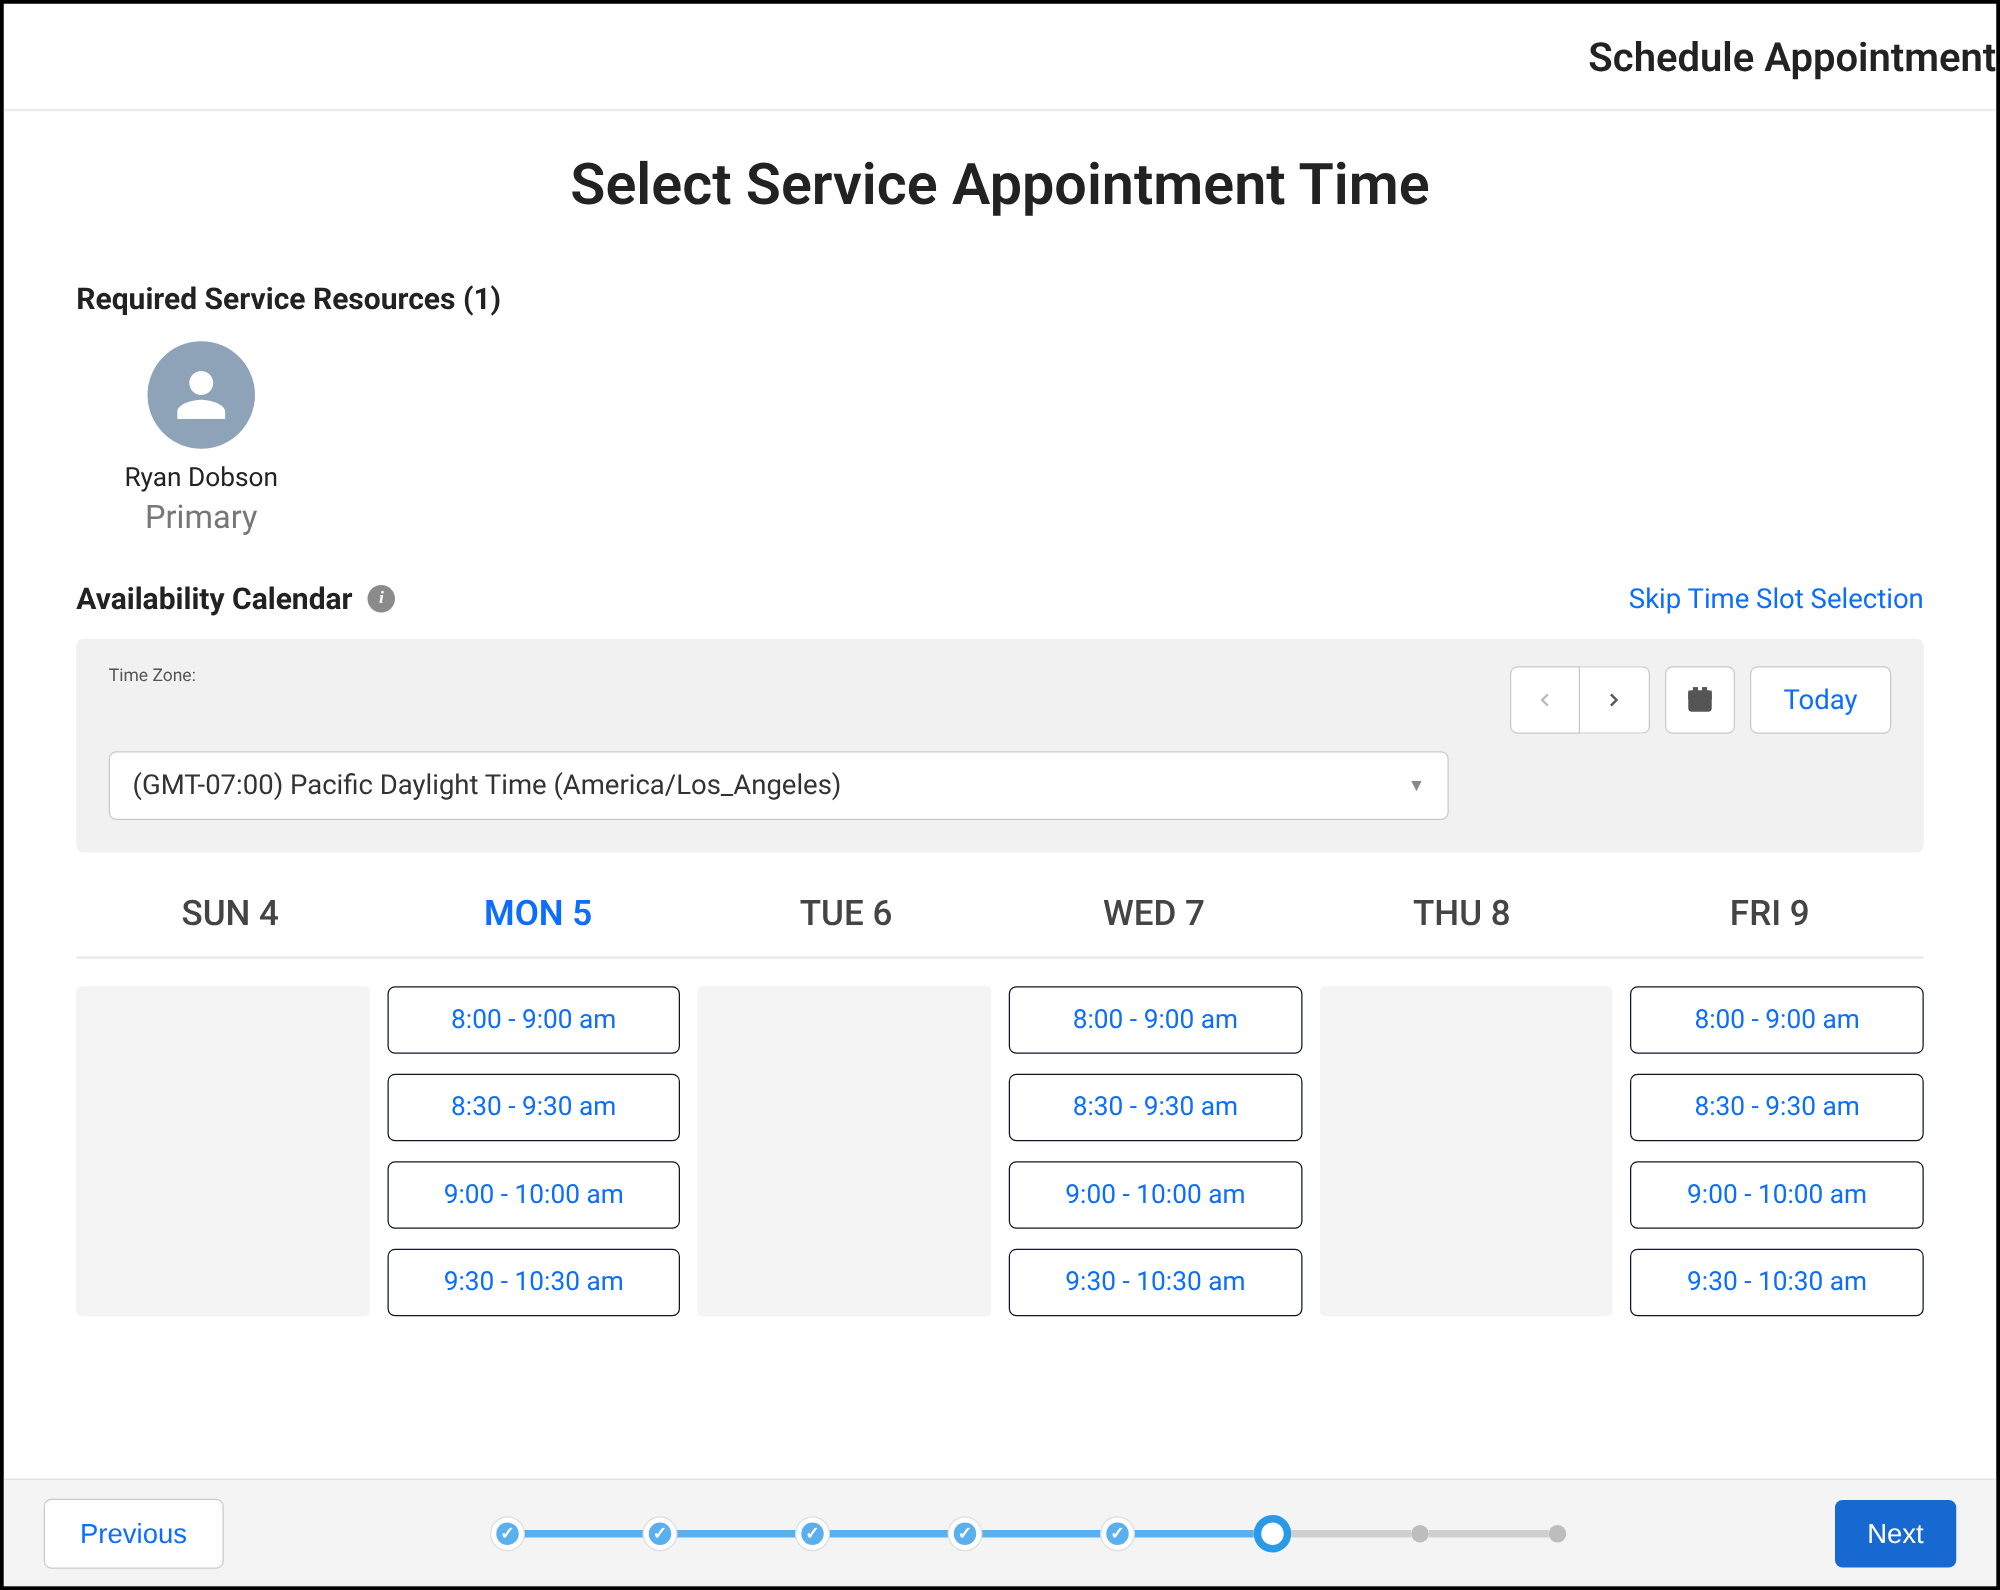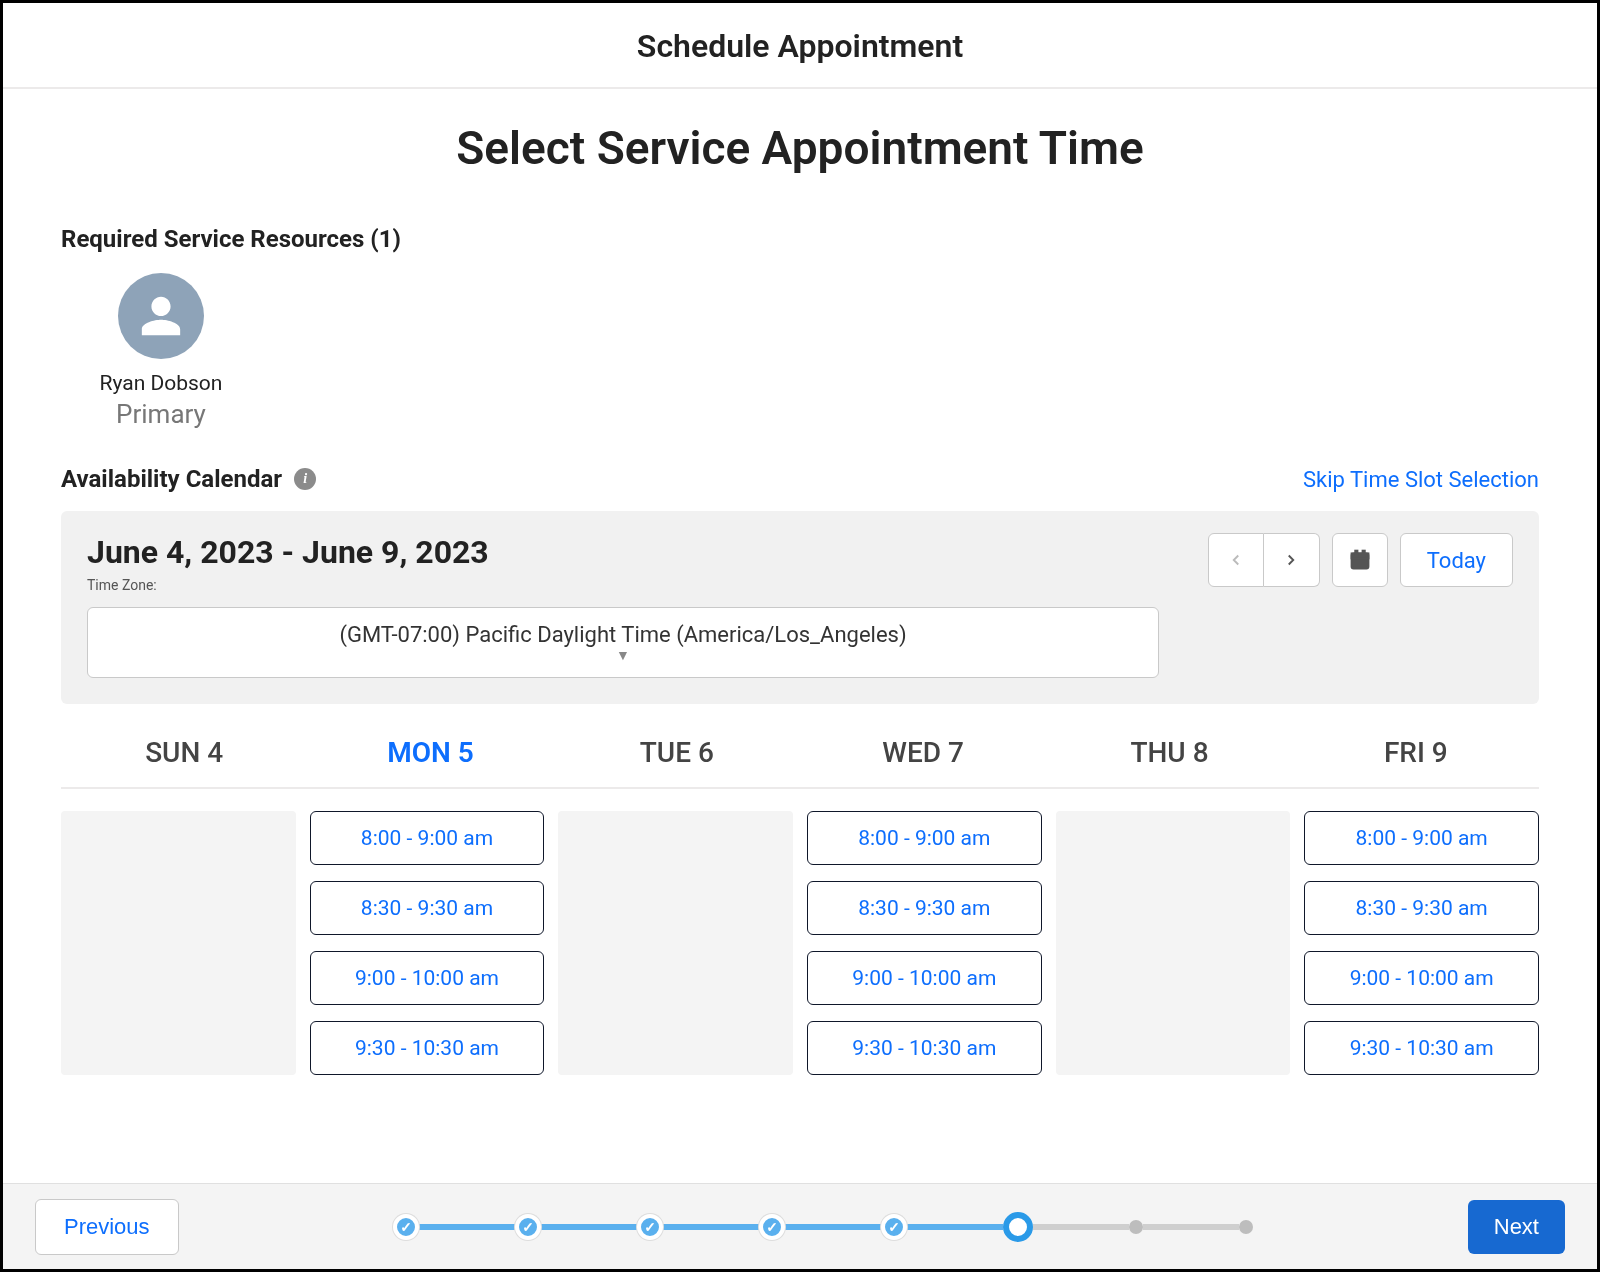--- a/index.html
+++ b/index.html
@@ -6,21 +6,21 @@
   body {
     font-family: -apple-system, BlinkMacSystemFont, "Segoe UI", Roboto, Helvetica, Arial, sans-serif;
     background: #fff;
     width: 1600px;
     height: 1272px;
     border: 3px solid #000;
     position: relative;
     overflow: hidden;
   }
   .window-header {
-    text-align: center;
+    text-align: right;
     padding: 24px 0 22px;
     border-bottom: 2px solid #eceaea;
   }
   .window-title {
     font-size: 32px;
     font-weight: 600;
     color: #222;
   }
   .content {
     padding: 32px 58px 0;
@@ -92,21 +92,21 @@
   .nav-group .nav-btn:last-child { border-radius: 0 6px 6px 0; border-left: none; }
   .nav-btn.disabled svg { stroke: #bbb; }
   .nav-btn svg { width: 18px; height: 18px; stroke: #555; stroke-width: 2.5; fill: none; }
   .cal-btn { width: 56px; }
   .cal-btn svg { width: 22px; height: 22px; fill: #555; }
   .today-btn { padding: 0 26px; font-size: 22px; }
   .tz-select {
     display: flex; align-items: center; justify-content: space-between;
     background: #fff; border: 1px solid #c9c9c9; border-radius: 6px;
     padding: 14px 18px; width: 1072px;
-    font-size: 22px; color: #333; cursor: pointer; flex-direction: column;
+    font-size: 22px; color: #333; cursor: pointer;
   }
   .tz-arrow { color: #888; font-size: 14px; }
   .day-headers {
     display: grid; grid-template-columns: repeat(6, 1fr);
     text-align: center;
     padding: 8px 0 18px;
     border-bottom: 2px solid #eceaea;
   }
   .day-head { font-size: 28px; font-weight: 500; color: #444; }
   .day-head.active { color: #0d6efd; font-weight: 600; }
@@ -205,21 +205,20 @@
     <div class="cal-header-left">
       <span class="cal-section-title">Availability Calendar</span>
       <span class="info-icon">i</span>
     </div>
     <a class="skip-link">Skip Time Slot Selection</a>
   </div>
 
   <div class="cal-toolbar">
     <div class="cal-toolbar-row">
       <div>
-        <div class="date-range">June 4, 2023 - June 9, 2023</div>
         <div class="tz-label">Time Zone:</div>
       </div>
       <div class="cal-nav">
         <div class="nav-group">
           <div class="nav-btn disabled">
             <svg viewBox="0 0 24 24">
                 <polyline points="15 18 9 12 15 6"></polyline>
               </svg>
           </div>
           <div class="nav-btn">

